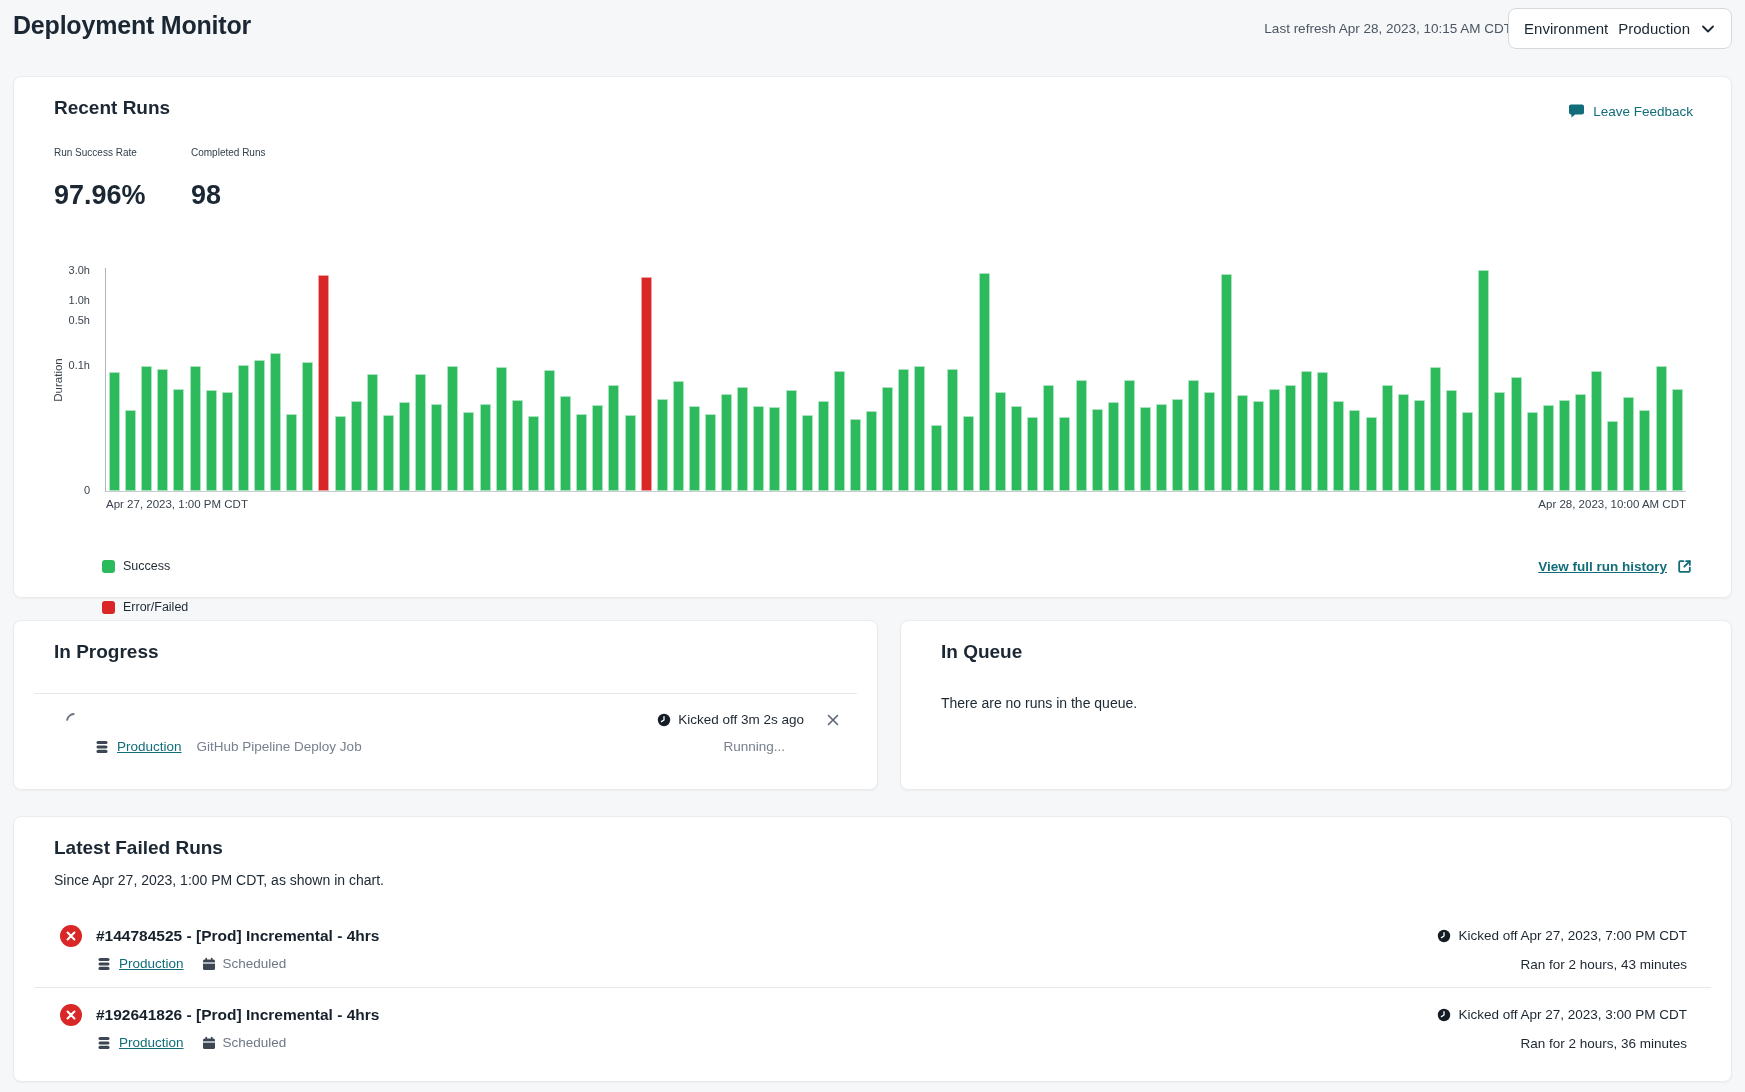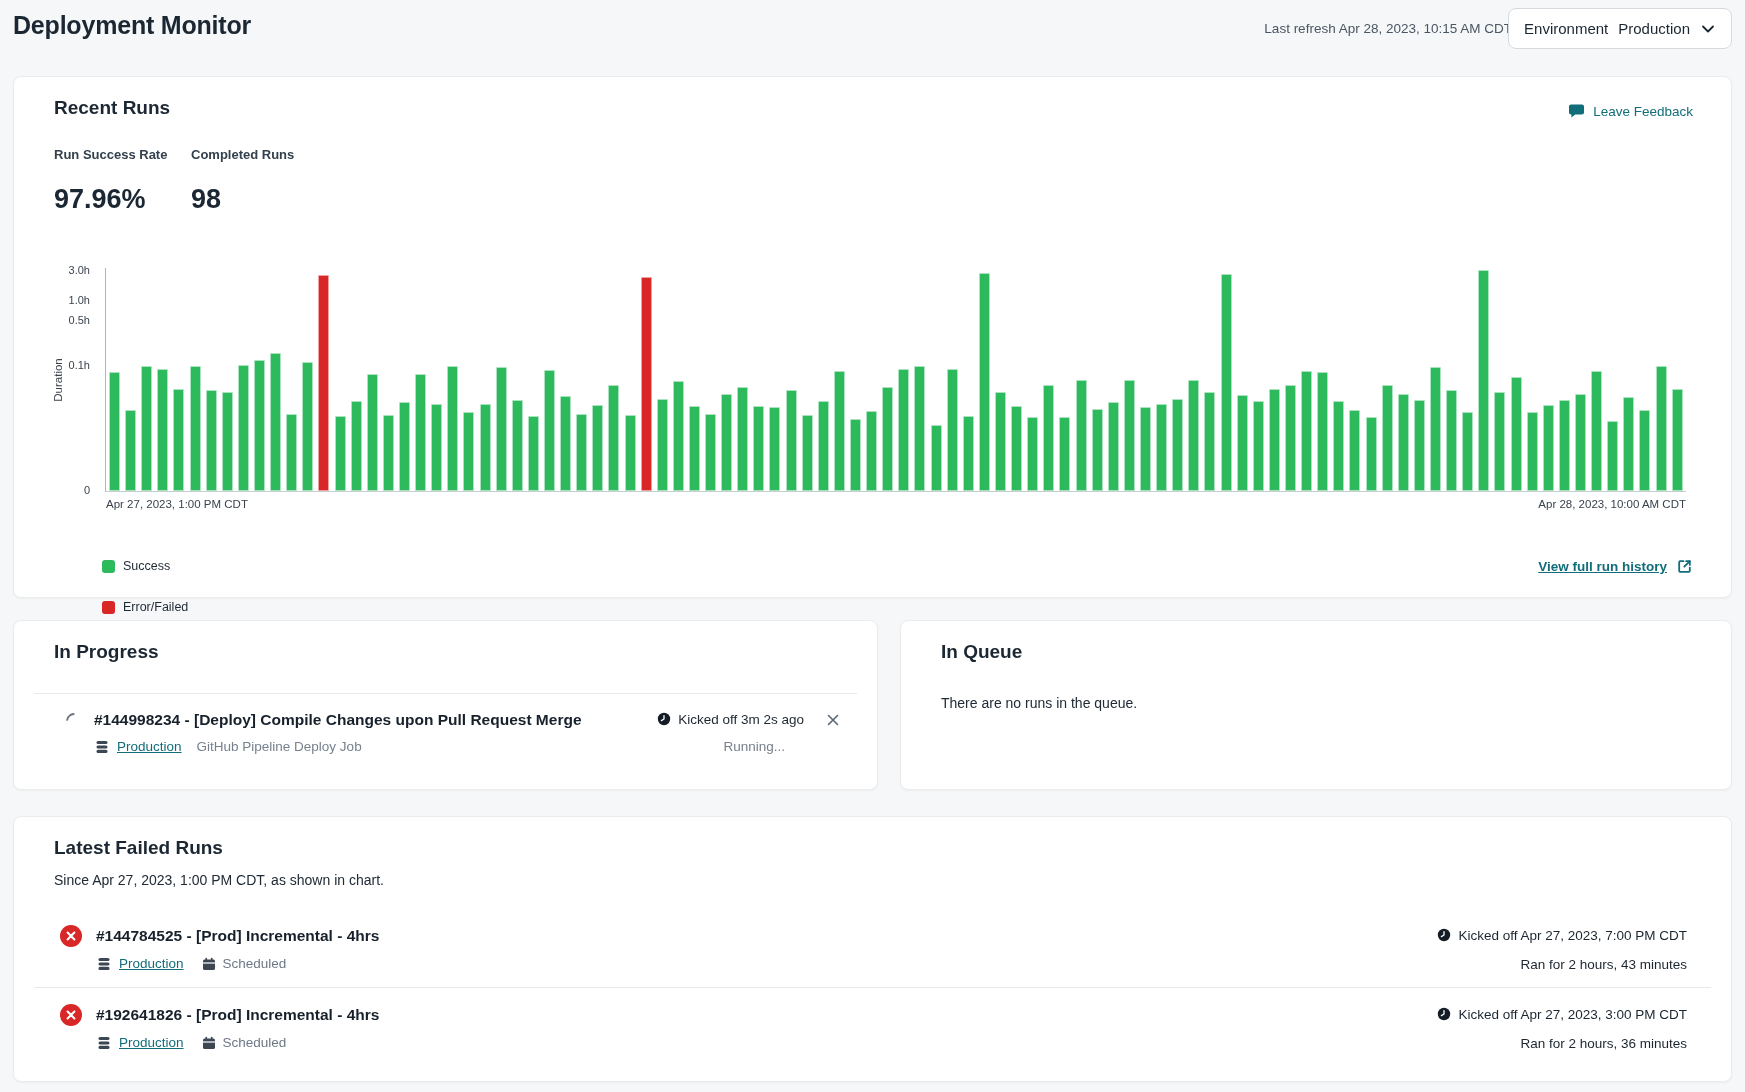--- a/index.html
+++ b/index.html
@@ -37,21 +37,21 @@
 
   
   .card-recent { left:13px; top:76px; width:1719px; height:522px; }
   .card-recent h2 { position:absolute; left:40px; top:20px; }
   .leave-feedback {
     position:absolute; right:38px; top:26px;
     display:flex; align-items:center; gap:8px;
     color:#116d7a; font-size:13.5px; cursor:pointer; text-decoration:none;
   }
   .metric { position:absolute; top:70px; }
-  .metric .m-label { font-size:13px; font-weight:700; color:#33404d; }
+  .metric .m-label { font-size:10px; font-weight:400; color:#33404d; }
   .metric .m-value { font-size:27px; font-weight:700; color:#1b2733; margin-top:22px; }
   .metric-1 { left:40px; }
   .metric-2 { left:177px; }
 
   .plot {
     position:absolute; left:91px; top:191px; width:1581px; height:224px;
     border-left:1px solid #aeb5bd; border-bottom:1px solid #c7ccd1;
   }
   .bars {
     position:absolute; inset:0; display:flex;
@@ -95,21 +95,21 @@
     position:absolute; left:52px; top:92px; width:16px; height:16px;
     border:2px solid transparent; border-top-color:#6b7380; border-radius:50%;
     transform:rotate(-42deg);
   }
   .run-title { font-size:15.5px; font-weight:700; color:#17212c; }
   .card-progress .run-title { position:absolute; left:80px; top:90px; }
   .meta-line { display:flex; align-items:center; gap:8px; font-size:13.5px; }
   .card-progress .meta-line { position:absolute; left:81px; top:118px; }
   .env-link { color:#116d7a; text-decoration:underline; cursor:pointer; }
   .job-name { color:#77818e; margin-left:7px; }
-  .kicked-row { display:flex; gap:7px; font-size:13.5px; color:#1c2630; }
+  .kicked-row { display:flex; align-items:center; gap:7px; font-size:13.5px; color:#1c2630; }
   .card-progress .kicked-row { position:absolute; right:73px; top:91px; }
   .close-btn { position:absolute; right:36px; top:91px; width:16px; height:16px; cursor:pointer; }
   .running { position:absolute; right:92px; top:118px; font-size:13.5px; color:#77818e; }
 
   .queue-empty { position:absolute; left:40px; top:74px; font-size:14px; color:#202b36; }
 
   
   .card-failed { left:13px; top:816px; width:1719px; height:266px; }
   .card-failed h2 { position:absolute; left:40px; top:20px; }
   .failed-subtitle { position:absolute; left:40px; top:55px; font-size:14px; color:#202b36; }
@@ -292,21 +292,20 @@
       <path d="M13 3L7.8 8.2" fill="none" stroke="#116d7a" stroke-width="1.7" stroke-linecap="round"></path>
     </svg>
   </a>
 </section>
 
 <section class="card card-progress">
   <h2>In Progress</h2>
   <div class="divider"></div>
 
   <div class="spinner"></div>
-  <div class="run-title">#144998234 - [Deploy] Compile Changes upon Pull Request Merge</div>
 
   <div class="meta-line">
     <svg width="14" height="14" viewBox="0 0 14 14">
       <rect x="1.5" y="1" width="11" height="3.1" rx="1.5" fill="#3d4653"></rect>
       <rect x="1.5" y="5.4" width="11" height="3.1" rx="1.5" fill="#3d4653"></rect>
       <rect x="1.5" y="9.8" width="11" height="3.1" rx="1.5" fill="#3d4653"></rect>
     </svg>
     <a class="env-link">Production</a>
     <span class="job-name">GitHub Pipeline Deploy Job</span>
   </div>

